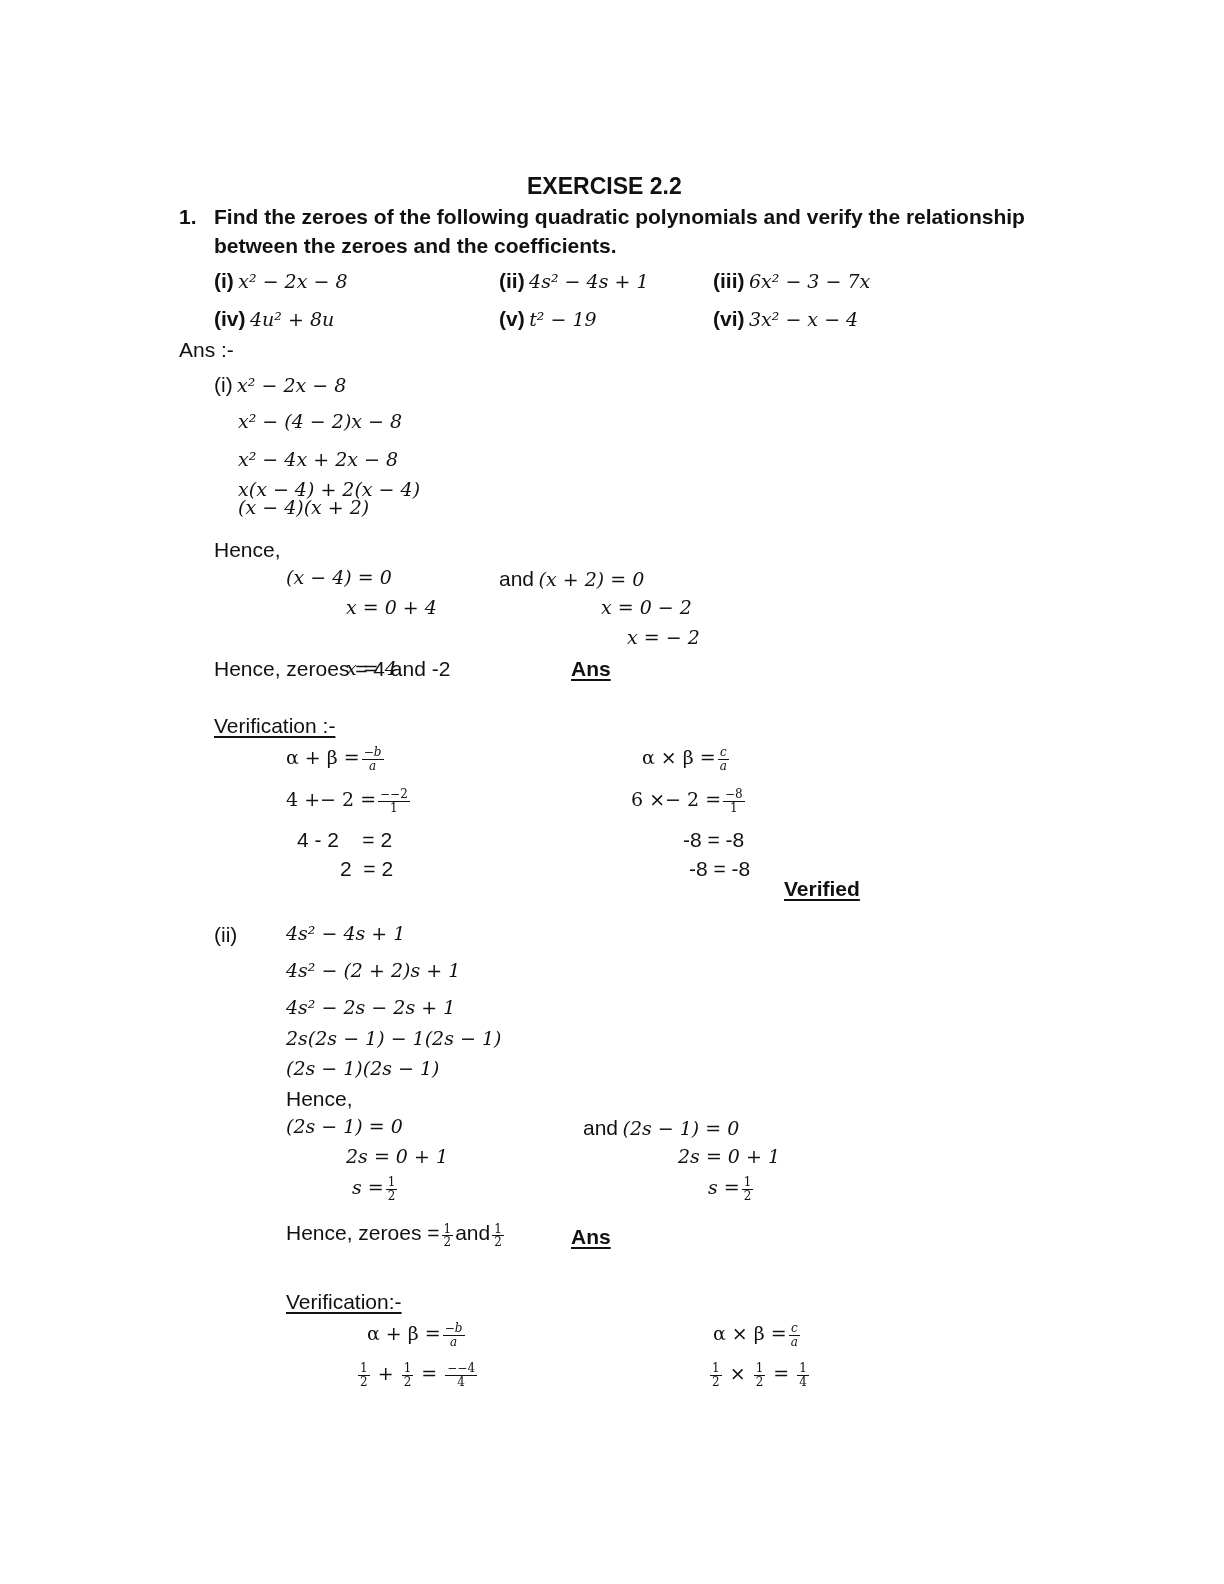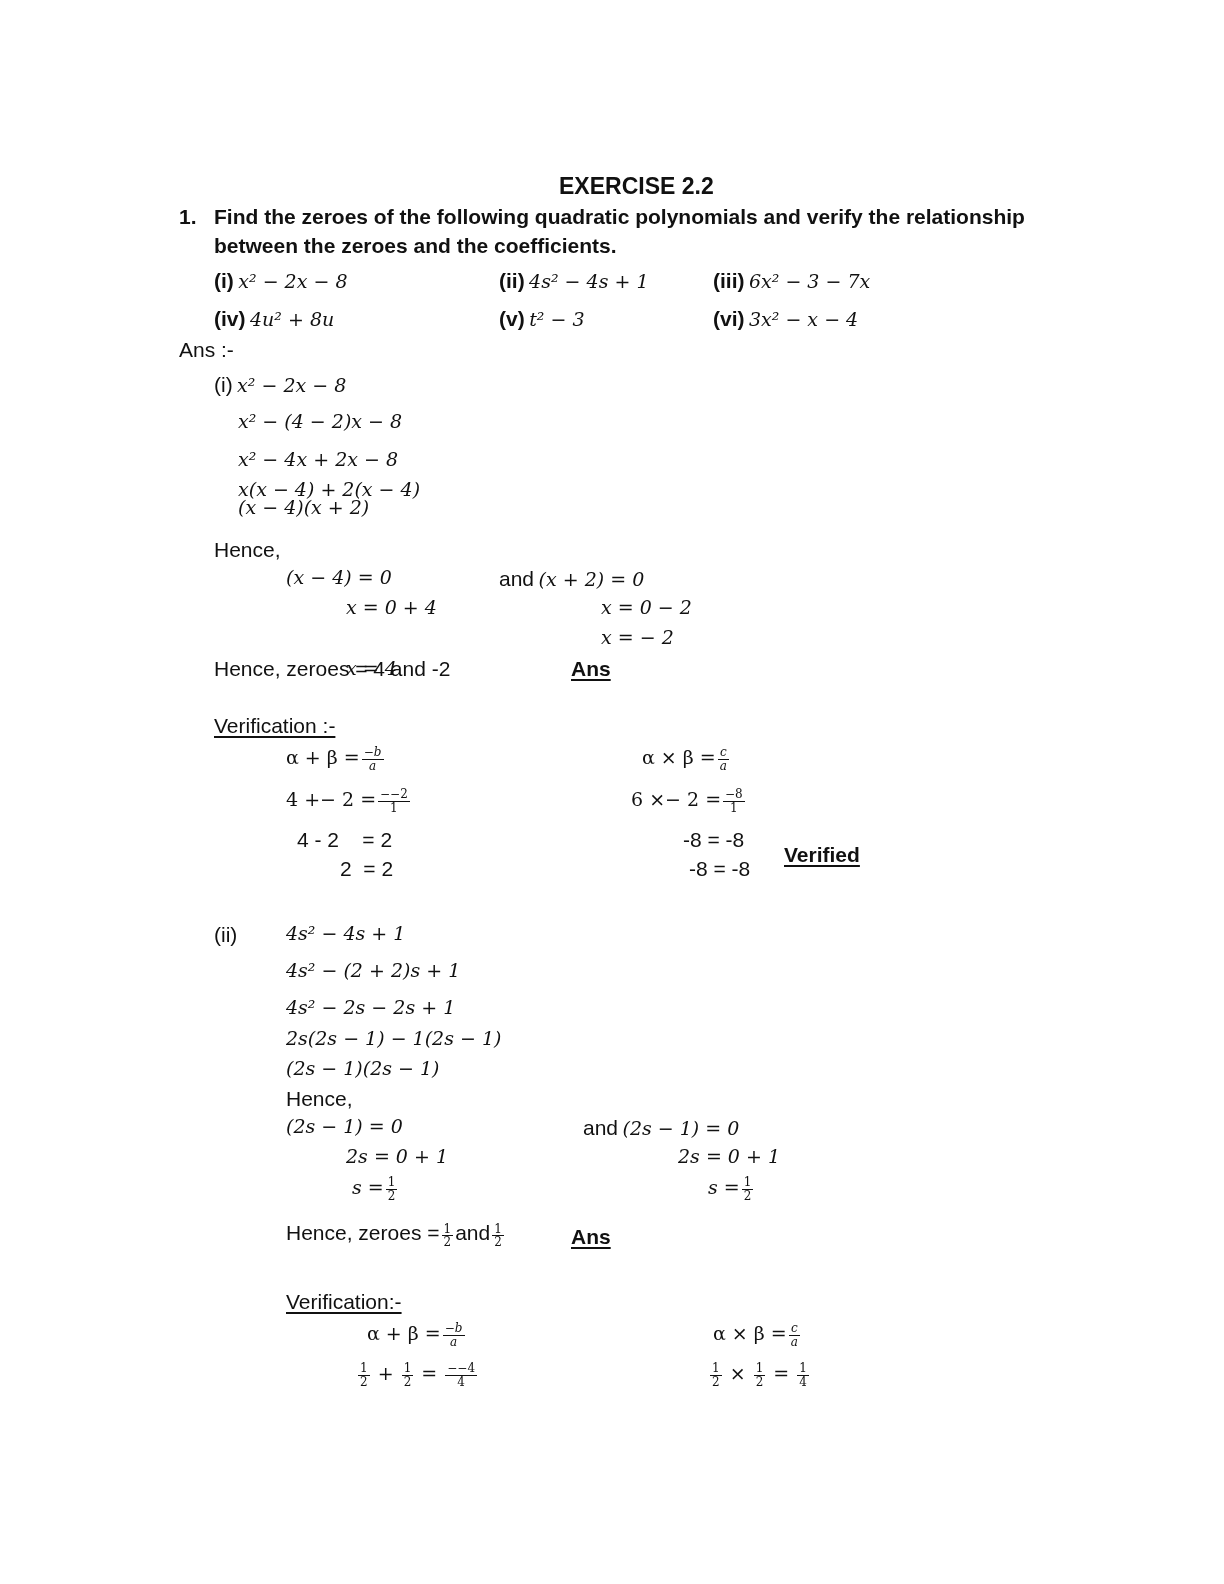--- a/index.html
+++ b/index.html
@@ -11,48 +11,48 @@
   .m { font-style:italic; }
   .u { text-decoration:underline; text-underline-offset:3px; }
   .title { font-size:23px; font-weight:bold; }
   .frac { display:inline-flex; flex-direction:column; align-items:center; vertical-align:middle; font-size:12px; line-height:1.05; margin:0 2px; }
   .frac .num { padding:0 2px; border-bottom:1px solid #111; }
   .frac .den { padding:0 2px; }
 </style>
 </head>
 <body>
 
-<div class="abs sans title" style="left:527px; top:175px;margin-left:32px;">EXERCISE 2.2</div>
+<div class="abs sans title" style="left:527px; top:175px;">EXERCISE 2.2</div>
 
 <div class="abs sans bold" style="left:179px; top:206px;">1.</div>
 <div class="abs sans bold" style="left:214px; top:206px;">Find the zeroes of the following quadratic polynomials and verify the relationship</div>
 <div class="abs sans bold" style="left:214px; top:235px;">between the zeroes and the coefficients.</div>
 
 <div class="abs" style="left:214px; top:270px;"><span class="sans bold">(i)</span> <span class="math m">x² − 2x − 8</span></div>
 <div class="abs" style="left:499px; top:270px;"><span class="sans bold">(ii)</span> <span class="math m">4s² − 4s + 1</span></div>
 <div class="abs" style="left:713px; top:270px;"><span class="sans bold">(iii)</span> <span class="math m">6x² − 3 − 7x</span></div>
 <div class="abs" style="left:214px; top:308px;"><span class="sans bold">(iv)</span> <span class="math m">4u² + 8u</span></div>
-<div class="abs" style="left:499px; top:308px;"><span class="sans bold">(v)</span> <span class="math m">t² − 3</span></div>
+<div class="abs" style="left:499px; top:308px;"><span class="sans bold">(v)</span> <span class="math m">t² − 19</span></div>
 <div class="abs" style="left:713px; top:308px;"><span class="sans bold">(vi)</span> <span class="math m">3x² − x − 4</span></div>
 
 <div class="abs sans" style="left:179px; top:339px;">Ans :-</div>
 
 <div class="abs" style="left:214px; top:374px;"><span class="sans">(i)</span> <span class="math m">x² − 2x − 8</span></div>
 <div class="abs math m" style="left:238px; top:412px;">x² − (4 − 2)x − 8</div>
 <div class="abs math m" style="left:238px; top:450px;">x² − 4x + 2x − 8</div>
 <div class="abs math m" style="left:238px; top:480px;">x(x − 4) + 2(x − 4)</div>
 <div class="abs math m" style="left:238px; top:498px;">(x − 4)(x + 2)</div>
 <div class="abs sans" style="left:214px; top:539px;">Hence,</div>
 
 <div class="abs math m" style="left:286px; top:568px;">(x − 4) = 0</div>
 <div class="abs math m" style="left:346px; top:598px;">x = 0 + 4</div>
 <div class="abs math m" style="left:346px; top:628px;margin-top:31px;">x = 4</div>
 <div class="abs" style="left:499px; top:568px;"><span class="sans">and</span> <span class="math m">(x + 2) = 0</span></div>
 <div class="abs math m" style="left:601px; top:598px;">x = 0 − 2</div>
-<div class="abs math m" style="left:601px; top:628px;">x =   − 2</div>
+<div class="abs math m" style="left:627px; top:628px;">x =   − 2</div>
 
 <div class="abs sans" style="left:214px; top:658px;">Hence, zeroes = 4 and -2</div>
 <div class="abs sans bold u" style="left:571px; top:658px;">Ans</div>
 
 <div class="abs sans u" style="left:214px; top:715px;">Verification :-</div>
 
 <div class="abs math" style="left:286px; top:746px;"><span>α + β =</span><span class="frac m">
       <span class="num">−b</span>
       <span class="den">a</span>
     </span></div>
@@ -66,21 +66,21 @@
 <div class="abs math" style="left:642px; top:746px;"><span>α × β =</span><span class="frac m">
       <span class="num">c</span>
       <span class="den">a</span>
     </span></div>
 <div class="abs math" style="left:631px; top:788px;"><span>6 ×− 2 =</span><span class="frac">
       <span class="num">−8</span>
       <span class="den">1</span>
     </span></div>
 <div class="abs sans" style="left:683px; top:829px;">-8 = -8</div>
 <div class="abs sans" style="left:689px; top:858px;">-8 = -8</div>
-<div class="abs sans bold u" style="left:784px; top:844px;text-align:right;">Verified</div>
+<div class="abs sans bold u" style="left:784px; top:878px;text-align:right;">Verified</div>
 
 <div class="abs sans" style="left:214px; top:924px;">(ii)</div>
 <div class="abs math m" style="left:286px; top:924px;">4s² − 4s + 1</div>
 <div class="abs math m" style="left:286px; top:961px;">4s² − (2 + 2)s + 1</div>
 <div class="abs math m" style="left:286px; top:998px;">4s² − 2s − 2s + 1</div>
 <div class="abs math m" style="left:286px; top:1029px;">2s(2s − 1) − 1(2s − 1)</div>
 <div class="abs math m" style="left:286px; top:1059px;">(2s − 1)(2s − 1)</div>
 <div class="abs sans" style="left:286px; top:1088px;">Hence,</div>
 
 <div class="abs math m" style="left:286px; top:1117px;">(2s − 1) = 0</div>

